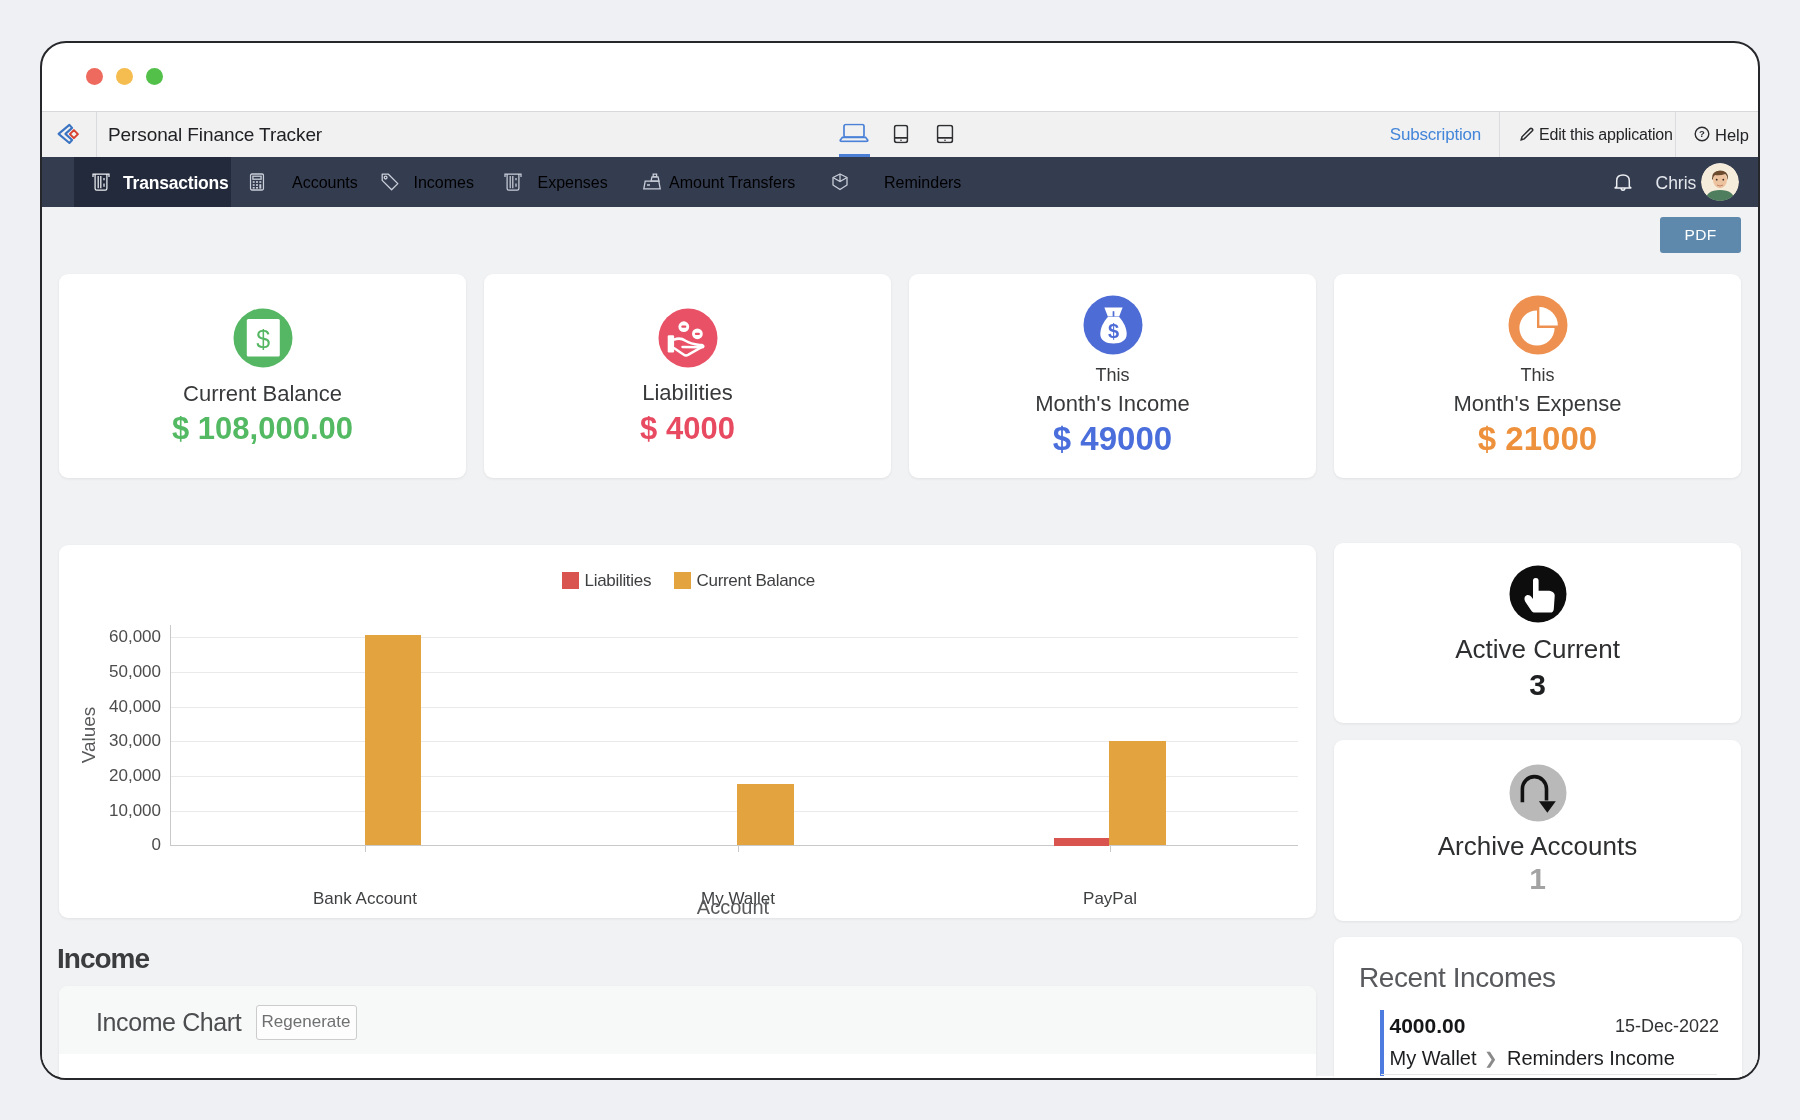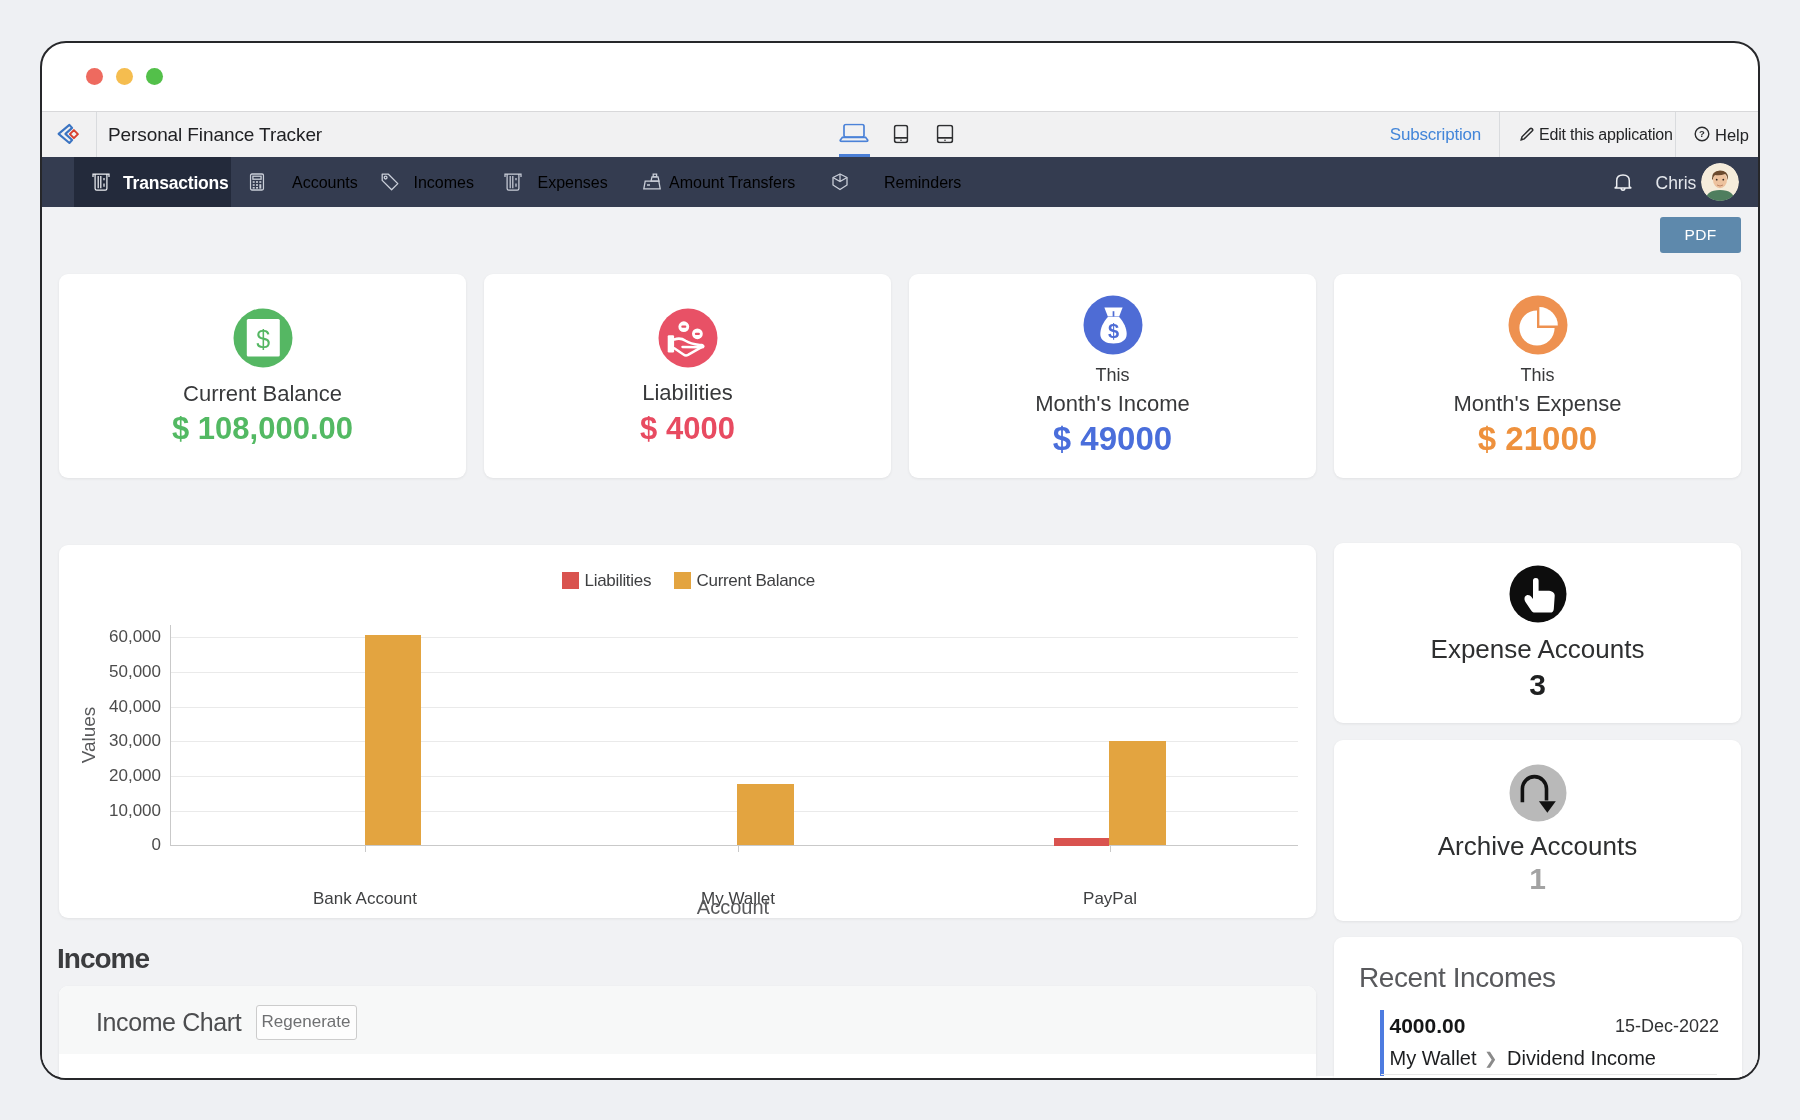--- a/index.html
+++ b/index.html
@@ -235,21 +235,21 @@
   <div class="cc xlab" style="left:696px;top:816px;">My Wallet</div>
   <div class="cc xlab" style="left:1068px;top:816px;">PayPal</div>
   <div class="cc" style="left:47px;top:692px;font-size:19px;color:#58595b;transform:translate(-50%,-50%) rotate(-90deg);">Values</div>
   <div class="cc" style="left:691px;top:863.5px;font-size:20px;color:#58595b;">Account</div>
 
   <div class="card" style="left:1292px;top:499.5px;width:407px;height:180px;"></div>
   <svg class="cc" style="left:1495.5px;top:551px;" width="58" height="58" viewBox="0 0 58 58">
     <circle cx="29" cy="29" r="28.5" fill="#0d0d0d"></circle>
     <path d="M26.8 13 C29.3 13 29.6 14.5 29.6 16 V25.7 H38.5 C43 25.7 46 27.5 45.7 31 L44.8 44 C44.6 46.5 43.5 47.6 41 47.6 H26 C24 47.6 23 46.8 22 45.2 L16.8 37.5 C14.5 34.2 15.5 31 17.8 30.2 C19.5 29.7 21.5 30.5 22.5 32 L24 34 V16 C24 14.5 24.3 13 26.8 13 Z" fill="#fff"></path>
   </svg>
-  <div class="cc" style="left:1495.5px;top:606px;font-size:26px;color:#2e2f30;">Expense Accounts</div>
+  <div class="cc" style="left:1495.5px;top:606px;font-size:26px;color:#2e2f30;">Active Current</div>
   <div class="cc" style="left:1495.5px;top:641.5px;font-size:30px;font-weight:bold;color:#1f2021;">3</div>
 
   <div class="card" style="left:1292px;top:697px;width:407px;height:181px;"></div>
   <svg class="cc" style="left:1495.5px;top:750px;" width="58" height="58" viewBox="0 0 58 58">
     <circle cx="29" cy="29" r="28.5" fill="#b9b9b9"></circle>
     <path d="M13.4 38.3 V24.7 A12.05 12.05 0 0 1 37.5 24.7 V36.4" fill="none" stroke="#121212" stroke-width="3.6"></path>
     <path d="M29.9 37.2 H46.8 L38.35 48.7 Z" fill="#121212"></path>
   </svg>
   <div class="cc" style="left:1495.5px;top:803px;font-size:26px;color:#2e2f30;">Archive Accounts</div>
   <div class="cc" style="left:1495.5px;top:835.5px;font-size:30px;font-weight:bold;color:#a3a3a3;">1</div>
@@ -261,15 +261,15 @@
   <div class="abs" style="left:214px;top:962px;width:99px;height:33px;background:#fdfdfd;border:1px solid #cccccc;border-radius:3px;"></div>
   <div class="cc" style="left:264px;top:979px;font-size:17px;color:#6f7072;">Regenerate</div>
 
   <div class="card" style="left:1292px;top:894px;width:408px;height:200px;"></div>
   <div class="cl" style="left:1317px;top:935px;font-size:28px;color:#58595c;letter-spacing:-0.4px;">Recent Incomes</div>
   <div class="abs" style="left:1338px;top:967px;width:3.5px;height:66px;background:#4d7be0;"></div>
   <div class="cl" style="left:1347.5px;top:982.5px;font-size:21px;font-weight:bold;color:#151617;">4000.00</div>
   <div class="cr" style="right:39px;top:982.5px;font-size:18px;color:#323335;">15-Dec-2022</div>
   <div class="cl" style="left:1347.5px;top:1014.5px;font-size:20px;color:#1d1e20;">My Wallet</div>
   <div class="cl" style="left:1442px;top:1014.5px;font-size:16px;color:#8a8a8a;">❯</div>
-  <div class="cl" style="left:1465px;top:1014.5px;font-size:20px;color:#1d1e20;">Dividend Income</div>
+  <div class="cl" style="left:1465px;top:1014.5px;font-size:20px;color:#1d1e20;">Reminders Income</div>
   <div class="abs" style="left:1339px;top:1031px;width:336px;height:1px;background:#e6e6e6;"></div>
 </div>
 
 </body></html>

